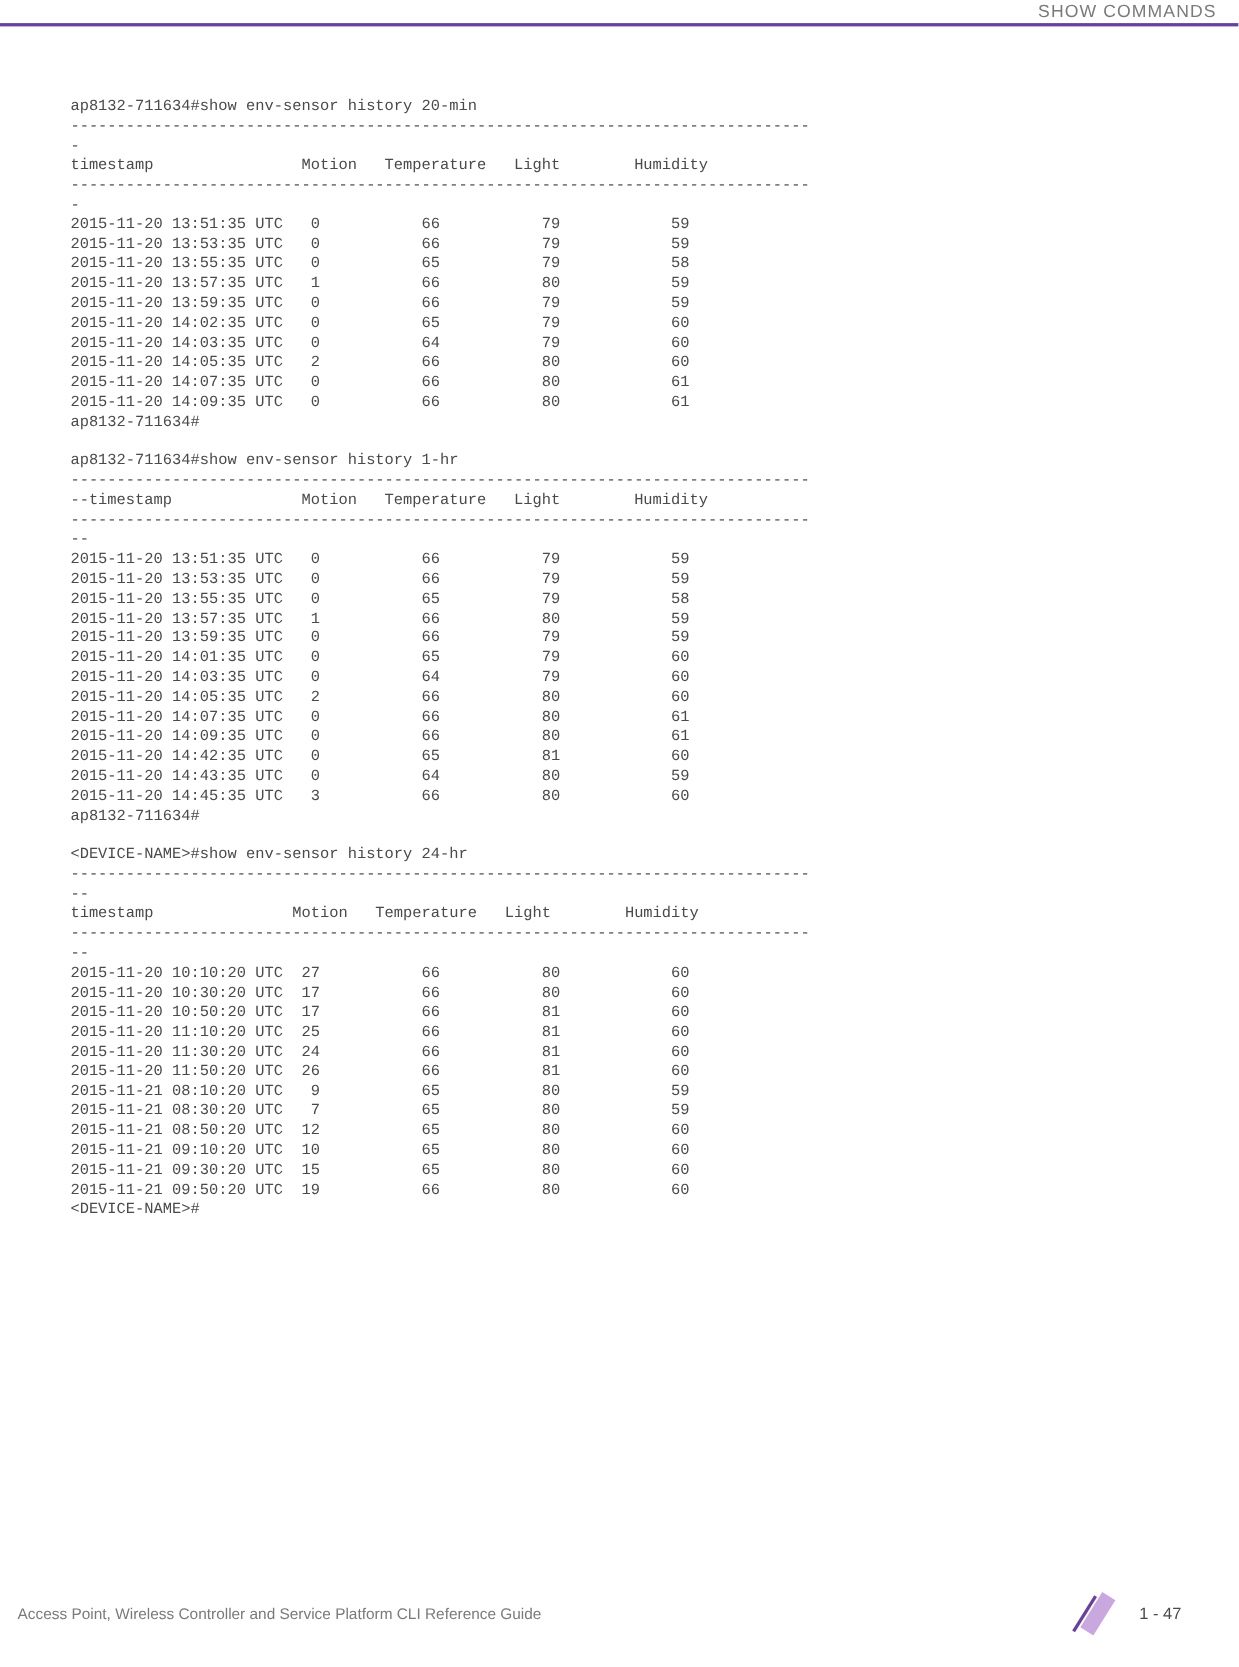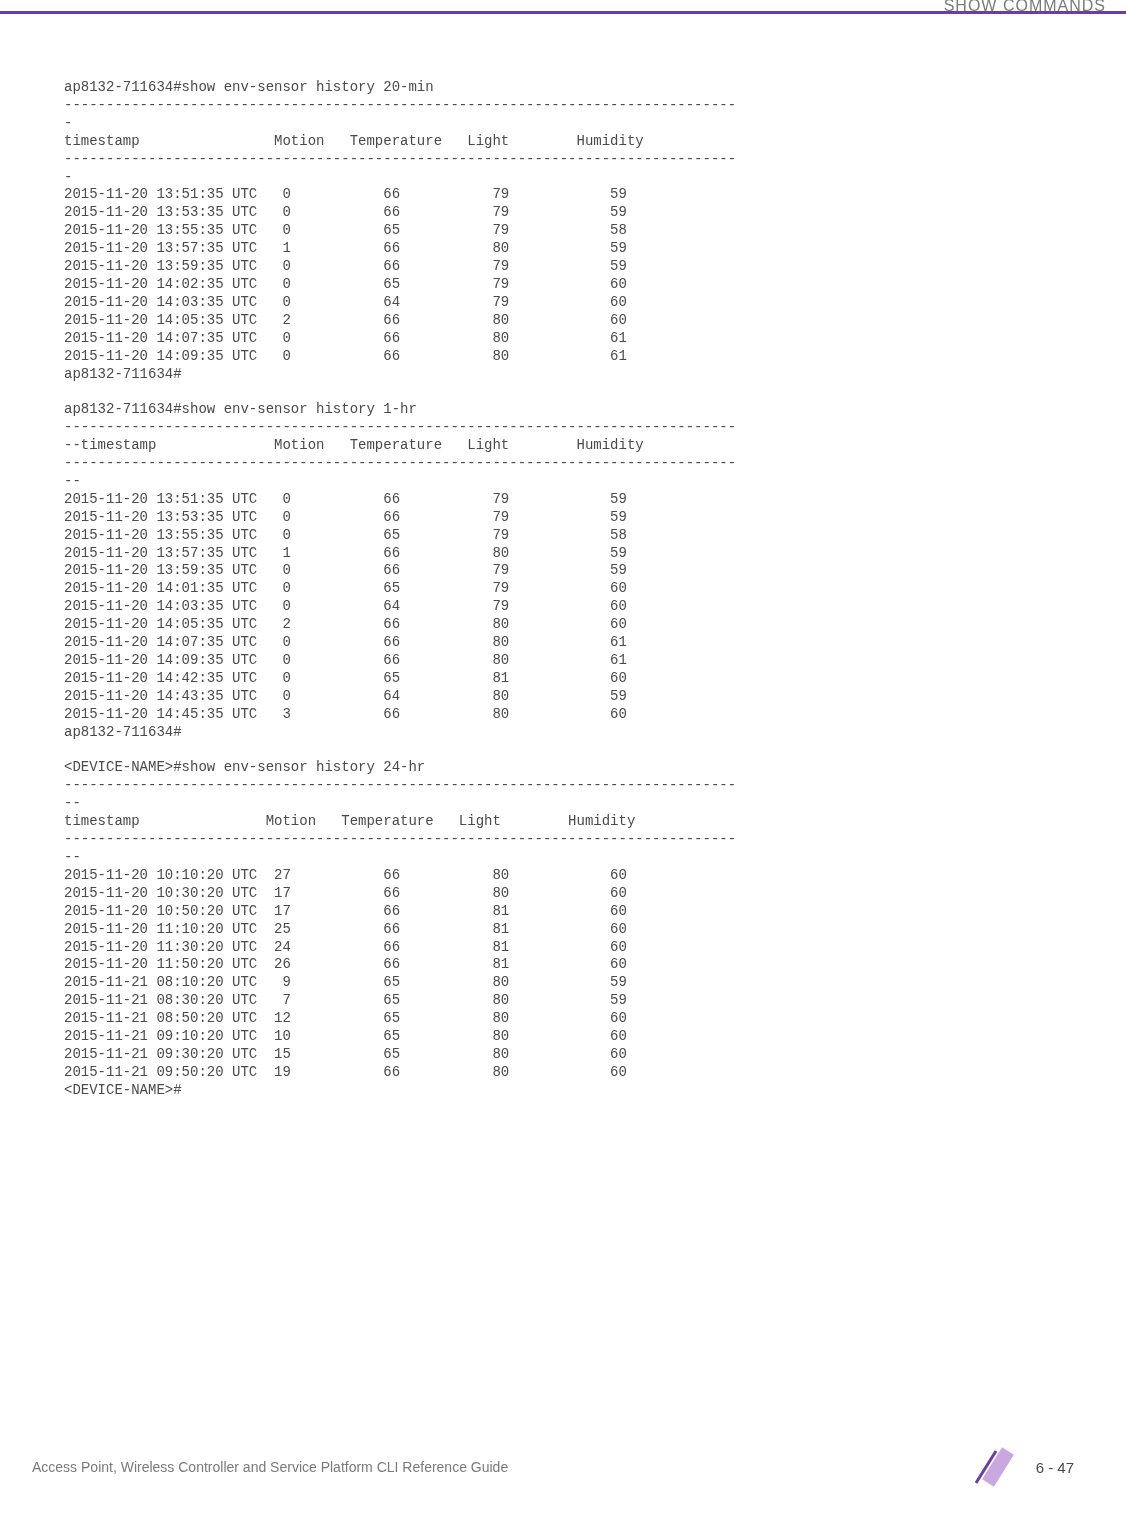--- a/index.html
+++ b/index.html
@@ -8,21 +8,21 @@
       box-sizing: border-box;
     }
     body {
       font-family: Arial, Helvetica, sans-serif;
       width: 1126px;
       height: 1515px;
       background: #fff;
       position: relative;
     }
     .header-banner {
-      height: 14px;
+      height: 24px;
       border-bottom: 3px solid #6b3fa0;
       display: flex;
       justify-content: flex-end;
       align-items: center;
       padding-right: 20px;
     }
     .header-title {
       color: #7a7a7a;
       font-size: 16px;
       letter-spacing: 1px;
@@ -39,21 +39,21 @@
       white-space: pre;
     }
     .footer {
       position: absolute;
       bottom: 28px;
       left: 0;
       right: 0;
       display: flex;
       align-items: center;
       justify-content: space-between;
-      padding: 0 52px 0 32px;
+      padding: 0 52px 0 16px;
     }
     .footer-text {
       color: #7a7a7a;
       font-size: 14px;
     }
     .page-badge {
       display: flex;
       align-items: center;
     }
     .page-number {
@@ -133,15 +133,15 @@
 &lt;DEVICE-NAME&gt;#</div>
 </div>
 
 <div class="footer">
   <span class="footer-text">Access Point, Wireless Controller and Service Platform CLI Reference Guide</span>
   <div class="page-badge">
     <svg class="slash-icon" viewBox="0 0 56 40">
       <path d="M 6 36 L 26 4" stroke="#6b3fa0" stroke-width="3" fill="none" stroke-linecap="butt"></path>
       <path d="M 18 36 L 38 4" stroke="#c9a8e0" stroke-width="14" fill="none" stroke-linecap="butt"></path>
     </svg>
-    <span class="page-number">6 - 47</span>
+    <span class="page-number">1 - 47</span>
   </div>
 </div>
 
 </body></html>

